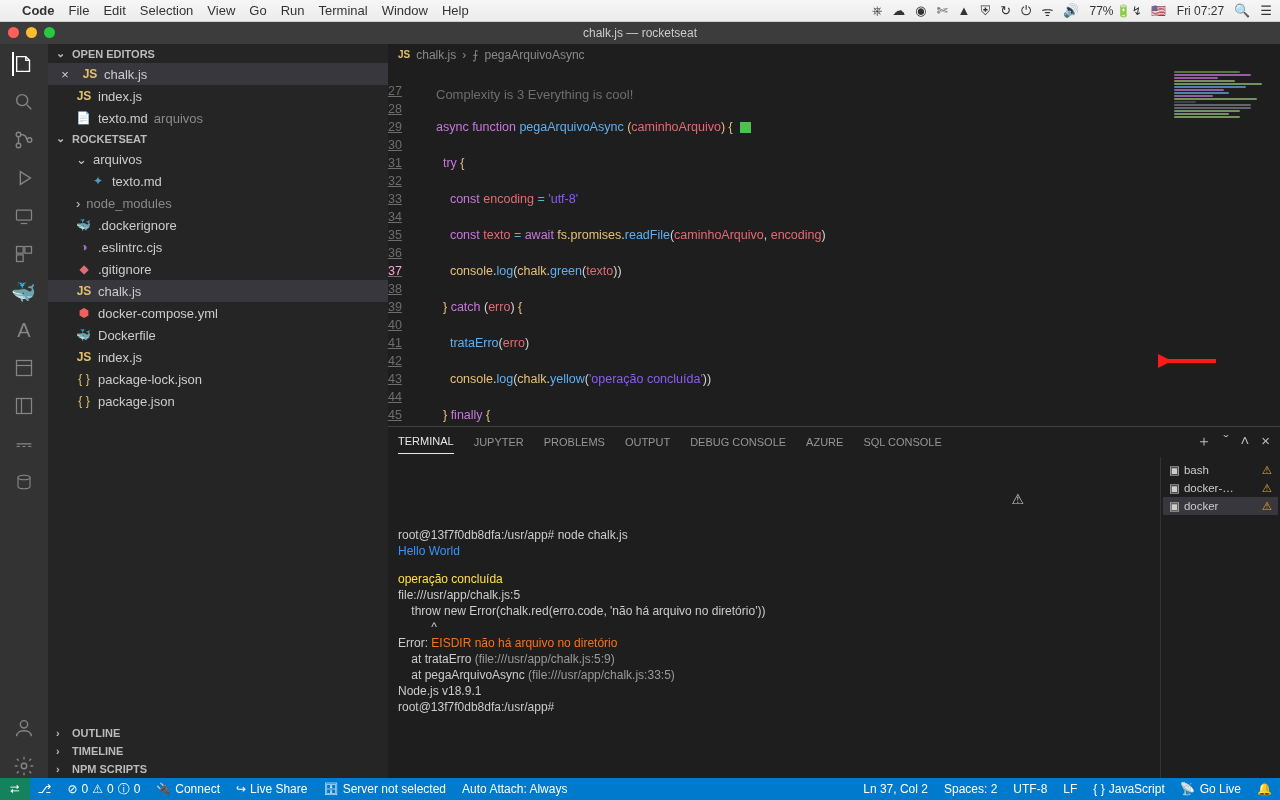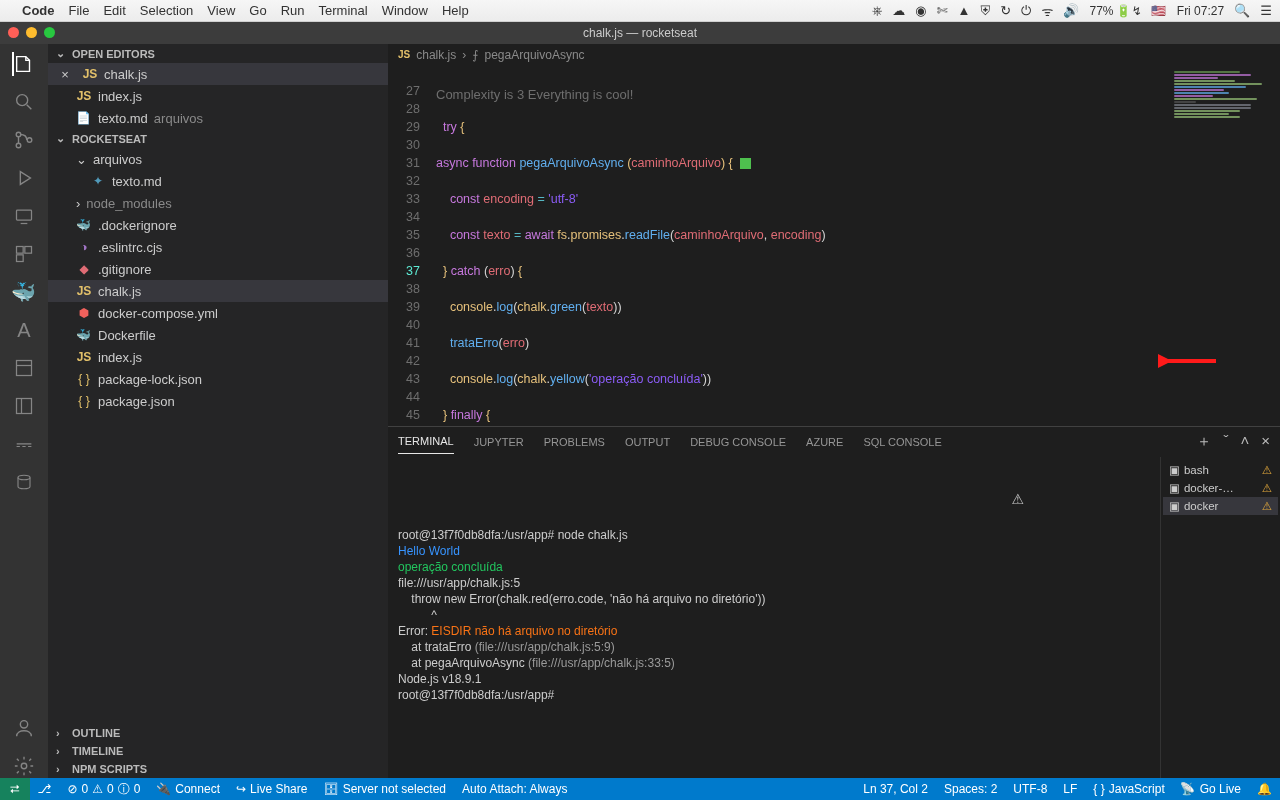--- a/index.html
+++ b/index.html
@@ -38,40 +38,40 @@
 .yml { color:#f0615c; }
 .json { color:#e2c06a; }
 .cjs { color:#a074c4; }
 .dim { color:#8a8a8a; }
 
 .editor { flex: 1; display:flex; flex-direction:column; background:#1e1e1e; min-width:0; }
 .breadcrumb { height: 22px; background:#1e1e1e; border-bottom:1px solid #1e1e1e; color:#8a8a8a; font-size:12px; display:flex; align-items:center; padding:0 10px; gap:6px; }
 .breadcrumb .js2 { color:#e2c06a; font-weight:700; font-size:10px; }
 
 .code-area { position:relative; flex:0 0 360px; overflow:hidden; font-family: Menlo, Consolas, monospace; font-size:12.5px; line-height:18px; }
-.gutter { position:absolute; left:0; top:0; width:40px; text-align:right; color:#6e6e6e; padding-top:16px; }
+.gutter { position:absolute; left:0; top:0; width:40px; text-align:left; color:#6e6e6e; padding-top:16px;text-decoration:underline; }
 .gutter div { height:18px; padding-right:8px; }
 .code { position:absolute; left:48px; right:120px; top:0; padding-top:0; color:#d4d4d4; white-space:pre; }
 .code .complexity { color:#6e6e6e; font-size:13px; height:16px; padding-top:2px; }
 .code .ln { height:18px; }
 .kw { color:#c678dd; } .fn { color:#61afef; } .str { color:#8b5cf6; } .id { color:#e5c07b; } .param { color:#e06c75; } .op { color:#56b6c2; }
 .minimap { position:absolute; right:0; top:4px; width:110px; height:120px; background:linear-gradient(#1e1e1e,#1e1e1e); opacity:.7; }
 .minimap .mline { height:2px; margin:1px 4px; border-radius:1px; }
 .green-box { display:inline-block; width:11px; height:11px; background:#4ec04e; vertical-align:middle; margin-left:4px; }
 .arrow { position:absolute; width:60px; height:18px; }
 .arrow svg { width:100%; height:100%; }
 
 .panel { flex: 1; background:#1e1e1e; border-top:1px solid #414141; display:flex; flex-direction:column; min-height:0; }
 .panel-tabs { height:30px; display:flex; align-items:center; padding:0 10px; gap:20px; font-size:11px; color:#969696; border-bottom:1px solid #1e1e1e; }
 .panel-tabs .ptab { cursor:pointer; padding:6px 0; }
 .panel-tabs .ptab.active { color:#e7e7e7; border-bottom:1px solid #e7e7e7; }
 .panel-tabs .pright { margin-left:auto; display:flex; gap:12px; color:#bbb; font-size:15px; }
 .panel-body { flex:1; display:flex; min-height:0; }
 .terminal { flex:1; padding:6px 10px; font-family: Menlo, Consolas, monospace; font-size:12px; line-height:16px; color:#ccc; position:relative; white-space:pre; overflow:hidden; }
-.terminal .blue { color:#3794ff; } .terminal .yellow { color:#22c55e; } .terminal .red { color:#f97316; } .terminal .gray { color:#9a9a9a; }
+.terminal .blue { color:#3794ff; } .terminal .yellow { color:#fde047;margin-top:12px; } .terminal .red { color:#f97316; } .terminal .gray { color:#9a9a9a; }
 .term-side { width:120px; border-left:1px solid #333; padding:4px 2px; font-size:11.5px; }
 .term-side .trow { display:flex; align-items:center; gap:4px; padding:2px 6px; cursor:pointer; }
 .term-side .trow.active { background:#37373d; }
 .term-side .warn { margin-left:auto; color:#e2a83b; }
 .term-side .ticon { color:#ccc; }
 .term-warn-icon { position:absolute; right:136px; top:34px; color:#ccc; font-size:14px; }
 
 
 .statusbar { height:22px; background:#007acc; color:#fff; display:flex; align-items:center; font-size:12px; }
 .statusbar .sb-item { padding:0 8px; display:flex; align-items:center; gap:4px; cursor:pointer; height:100%; }
@@ -307,38 +307,38 @@
         <div>27</div>
           <div>28</div>
           <div>29</div>
           <div>30</div>
           <div>31</div>
           <div>32</div>
           <div>33</div>
           <div>34</div>
           <div>35</div>
           <div>36</div>
-          <div style="color:#5eead4">37</div>
+          <div style="color:#f9a8d4">37</div>
           <div>38</div>
           <div>39</div>
           <div>40</div>
           <div>41</div>
           <div>42</div>
           <div>43</div>
           <div>44</div>
           <div>45</div>
       </div>
       <div class="code">
 <div class="complexity">Complexity is 3 Everything is cool!</div>
+<div class="ln"><span class="kw">async</span> <span class="kw">function</span> <span class="fn">pegaArquivoAsync</span> <span class="id">(</span><span class="param">caminhoArquivo</span><span class="id">)</span> <span class="id">{</span> <span class="green-box"></span></div>
 <div class="ln">  <span class="kw">try</span> <span class="id">{</span></div>
-<div class="ln"><span class="kw">async</span> <span class="kw">function</span> <span class="fn">pegaArquivoAsync</span> <span class="id">(</span><span class="param">caminhoArquivo</span><span class="id">)</span> <span class="id">{</span> <span class="green-box"></span></div>
 <div class="ln">    <span class="kw">const</span> <span class="param">encoding</span> <span class="op">=</span> <span class="str">'utf-8'</span></div>
 <div class="ln">    <span class="kw">const</span> <span class="param">texto</span> <span class="op">=</span> <span class="kw">await</span> <span class="id">fs</span>.<span class="id">promises</span>.<span class="fn">readFile</span>(<span class="param">caminhoArquivo</span>, <span class="param">encoding</span>)</div>
+<div class="ln">    <span class="id">console</span>.<span class="fn">log</span>(<span class="id">chalk</span>.<span class="fn">green</span>(<span class="param">texto</span>))</div>
 <div class="ln">  <span class="id">}</span> <span class="kw">catch</span> (<span class="param">erro</span>) <span class="id">{</span></div>
-<div class="ln">    <span class="id">console</span>.<span class="fn">log</span>(<span class="id">chalk</span>.<span class="fn">green</span>(<span class="param">texto</span>))</div>
 <div class="ln">    <span class="fn">trataErro</span>(<span class="param">erro</span>)</div>
 <div class="ln">    <span class="id">console</span>.<span class="fn">log</span>(<span class="id">chalk</span>.<span class="fn">yellow</span>(<span class="str">'operação concluída'</span>))</div>
 <div class="ln">  <span class="id">}</span> <span class="kw">finally</span> <span class="id">{</span></div>
 
 
 
 
 
 
 

